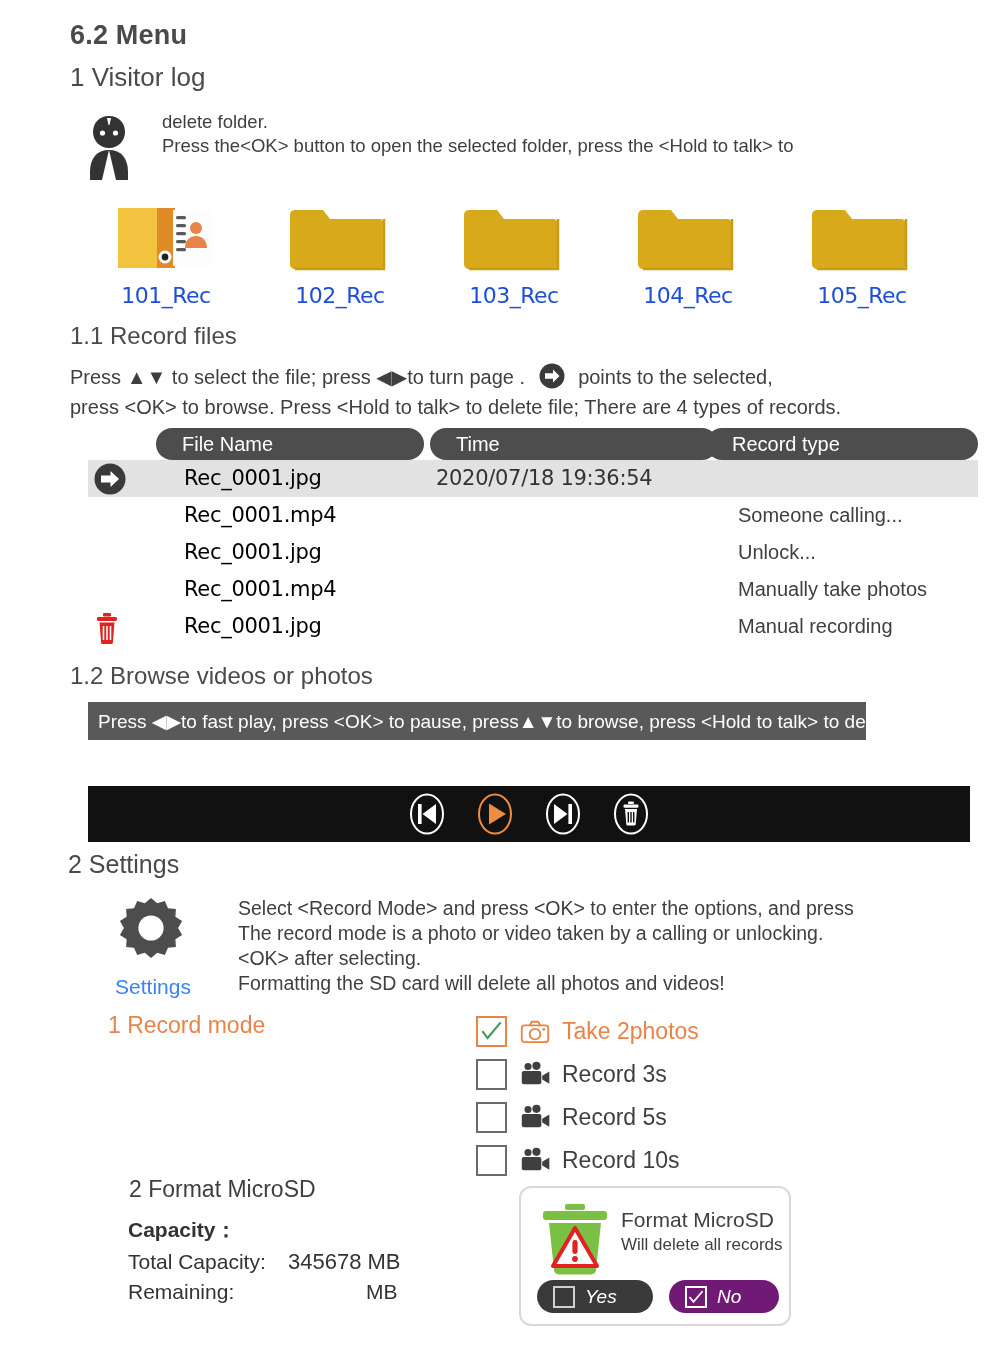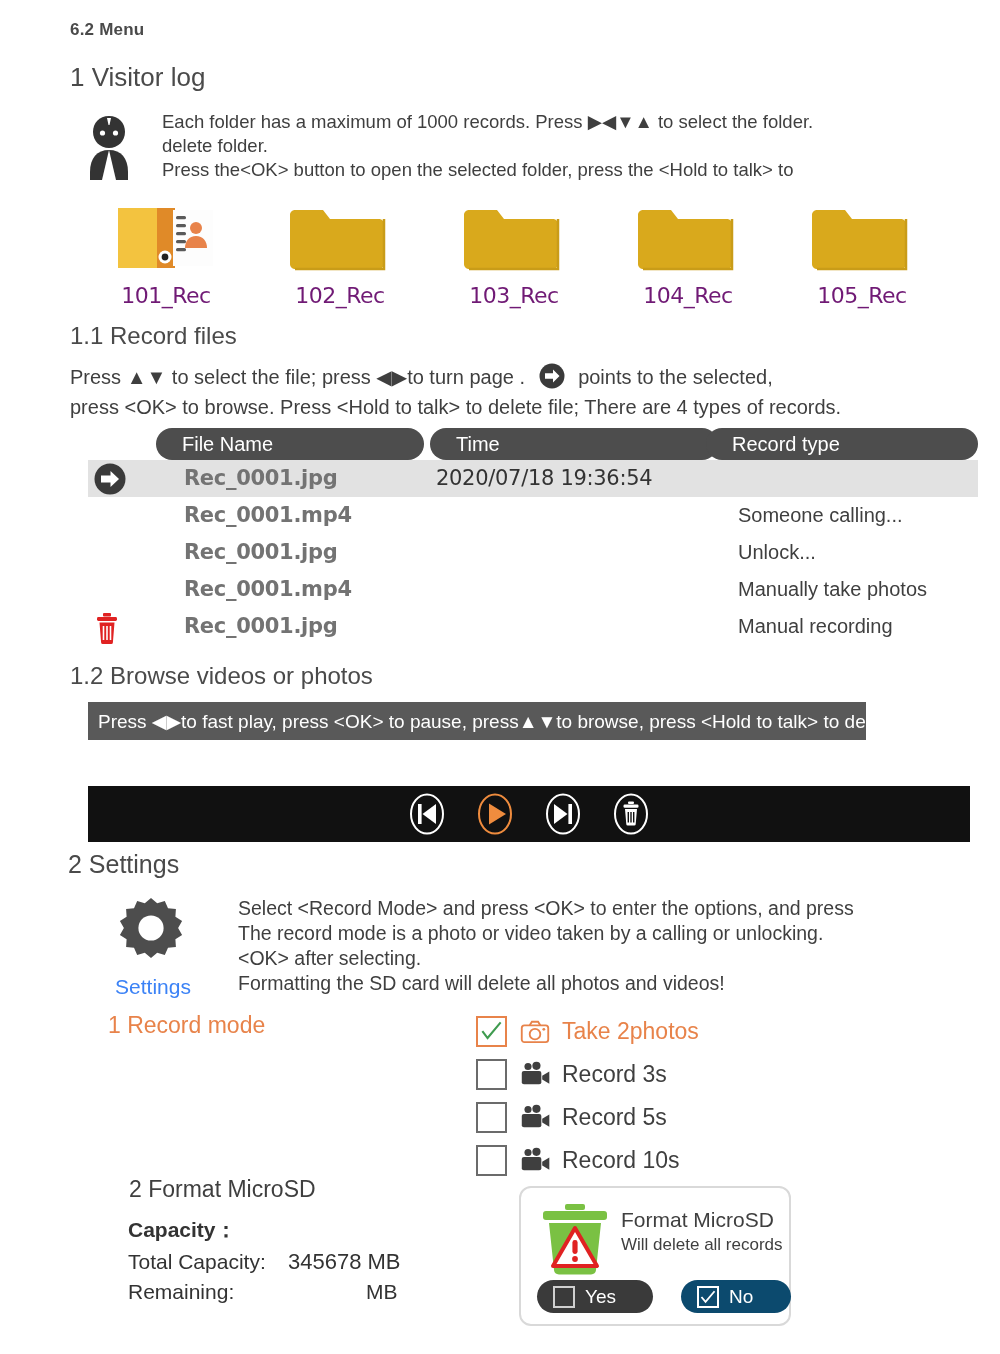--- a/index.html
+++ b/index.html
@@ -8,21 +8,21 @@
     background: #ffffff;
     font-family: "Liberation Sans", sans-serif;
     color: #4a4a4a;
     overflow: hidden;
   }
   .page { position: relative; width: 1000px; height: 1354px; }
 
   
   .h-62 {
     position: absolute; left: 70px; top: 20px;
-    font-size: 17px; font-weight: bold; color: #4a4a4a;
+    font-size: 27px; font-weight: bold; color: #4a4a4a;
     letter-spacing: .2px;
   }
   .h-1 {
     position: absolute; left: 70px; top: 62px;
     font-size: 26px; font-weight: normal; color: #4a4a4a;
   }
   .h-11 {
     position: absolute; left: 70px; top: 322px;
     font-size: 24px; color: #4a4a4a;
   }
@@ -41,21 +41,21 @@
   .note-1 .txt {
     position: absolute; left: 82px; top: 0; width: 800px;
     font-size: 18.5px; line-height: 24px; color: #3f3f3f;
   }
 
   
   .folders { position: absolute; left: 115px; top: 202px; display: flex; gap: 72px; }
   .folder-cell { width: 102px; text-align: center; }
   .folder-ico { width: 102px; height: 72px; position: relative; }
   .folder-label {
-    margin-top: 9px; font-size: 22px; color: #701a75;
+    margin-top: 9px; font-size: 22px; color: #1d4ed8;
     font-family: "DejaVu Sans", sans-serif; letter-spacing: -.5px;
   }
 
   
   .rf-intro {
     position: absolute; left: 70px; top: 362px; width: 900px;
     font-size: 20px; line-height: 30px; color: #3f3f3f;
   }
   .inline-arrow-badge {
     display: inline-block; vertical-align: -5px; margin: 0 8px;
@@ -72,23 +72,22 @@
   }
   .pill.c1 { left: 68px;  width: 268px; }
   .pill.c2 { left: 342px; width: 288px; }
   .pill.c3 { left: 618px; width: 272px; }
 
   .row { position: relative; height: 37px; }
   .row.sel { background: #e2e2e2; }
   .row .lead { position: absolute; left: 0; top: 3px; width: 52px; height: 32px; }
   .row .fname {
     position: absolute; left: 96px; top: 6px;
-    font-size: 21px; color: #737373; font-family: "DejaVu Sans", sans-serif;
+    font-size: 21px; color: #000000; font-family: "DejaVu Sans", sans-serif;
     letter-spacing: -.3px;
-    font-weight: bold;
   }
   .row .ftime {
     position: absolute; left: 348px; top: 6px;
     font-size: 21px; color: #333; font-family: "DejaVu Sans", sans-serif;
     letter-spacing: -.3px;
   }
   .row .ftype {
     position: absolute; left: 650px; top: 7px;
     font-size: 20px; color: #3f3f3f;
   }
@@ -143,27 +142,27 @@
   .cap-row2-l { position: absolute; left: 128px; top: 1280px; font-size: 21px; color: #333; }
   .cap-row2-v { position: absolute; left: 366px; top: 1280px; font-size: 21px; color: #333; }
 
   .dlg {
     position: absolute; left: 519px; top: 1186px; width: 272px; height: 140px;
     border: 2px solid #d9d9d9; border-radius: 12px; background: #fff;
   }
   .dlg-bin { position: absolute; left: 18px; top: 14px; width: 72px; height: 74px; }
   .dlg-t1 { position: absolute; left: 100px; top: 20px; font-size: 21px; color: #3f3f3f; }
   .dlg-t2 { position: absolute; left: 100px; top: 47px; font-size: 17px; color: #3f3f3f; }
-  .dlg-btns { position: absolute; left: 16px; top: 92px; display: flex; gap: 28px; }
+  .dlg-btns { position: absolute; left: 16px; top: 92px; display: flex; gap: 16px; font-style: italic; }
   .dbtn {
     height: 33px; border-radius: 17px; display: flex; align-items: center;
     padding: 0 16px; gap: 10px;
   }
   .dbtn.yes { background: #3a3a3a; width: 116px; }
-  .dbtn.no  { background: #0c4a6e; width: 110px; }
+  .dbtn.no  { background: #701a75; width: 110px; }
   .dbtn .dcb { width: 22px; height: 22px; border: 2px solid #cfcfcf; background: transparent; position: relative; flex:0 0 auto;}
   .dbtn.no .dcb { border-color: #ffffff; }
   .dbtn .dlbl { font-size: 19px; color: #ffffff; }
   svg { display: block; overflow: visible; }
 </style>
 </head>
 <body>
 
 <div class="page">
 
@@ -175,21 +174,20 @@
       <svg viewBox="0 0 58 66" width="58" height="66">
         <path d="M29 2c-10 0-16 7-16 16 0 9 7 16 16 16s16-7 16-16C45 9 39 2 29 2z" fill="#333"></path>
         <circle cx="22.5" cy="19" r="2.6" fill="#fff"></circle>
         <circle cx="35.5" cy="19" r="2.6" fill="#fff"></circle>
         <path d="M27 4h4l-1.5 7h-1z" fill="#fff"></path>
         <path d="M29 36c-12 0-19 8-19 22v8h38v-8c0-14-7-22-19-22z" fill="#333"></path>
         <path d="M29 36l-7 30h14z" fill="#fff"></path>
       </svg>
     </div>
     <div class="txt">
-      <div>Each folder has a maximum of 1000 records. Press ▶◀▼▲ to select the folder.</div>
       <div>delete folder.</div>
       <div>Press the&lt;OK&gt; button to open the selected folder, press the &lt;Hold to talk&gt; to</div>
     </div>
   </div>
 
   <div class="folders">
 
     <div class="folder-cell">
       <div class="folder-ico">
         <svg viewBox="0 0 102 72" width="102" height="72">

